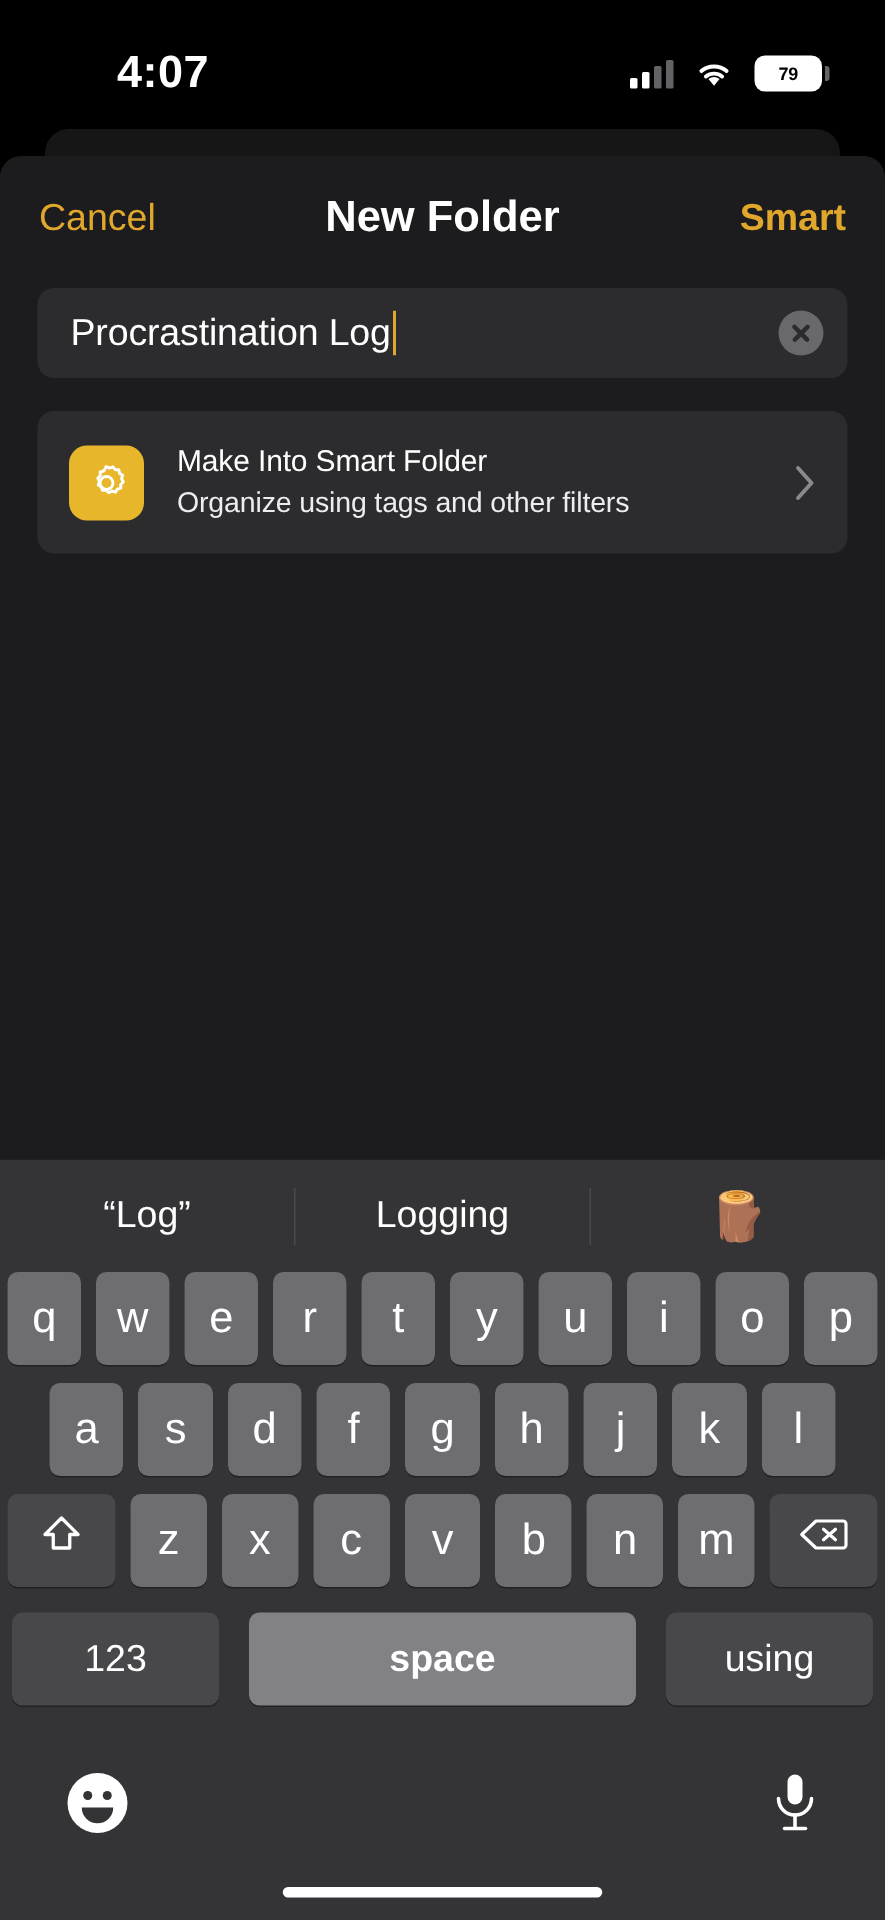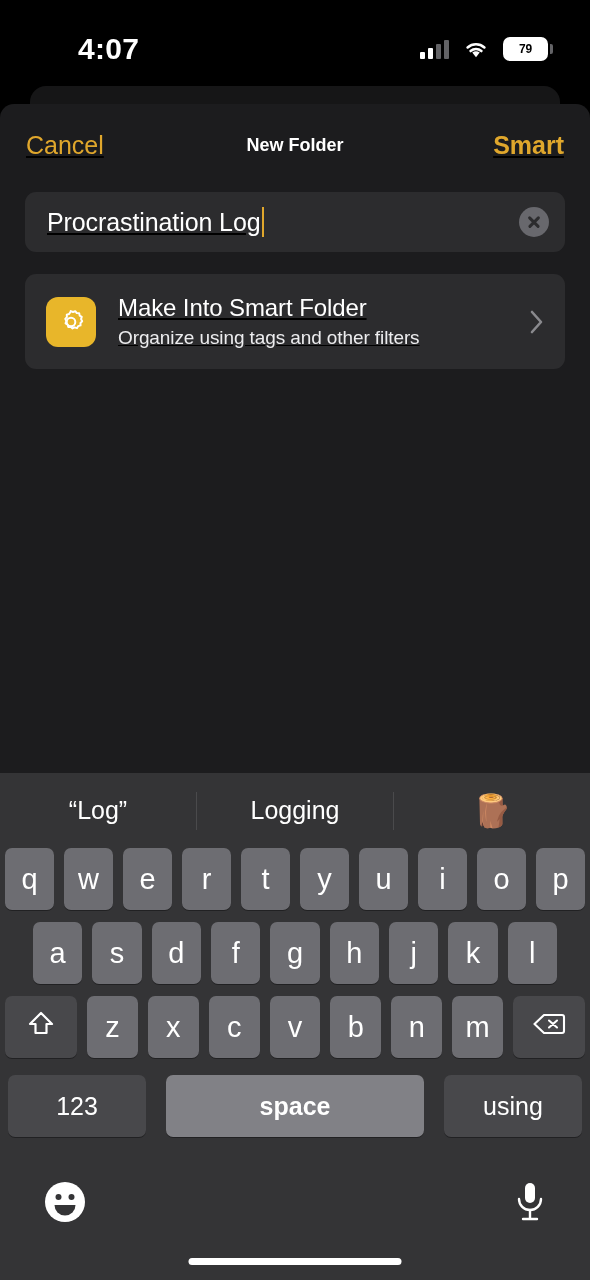--- a/index.html
+++ b/index.html
@@ -49,33 +49,33 @@
 
   
   .sheet-back {
     position:absolute; top:86px; left:30px; width:530px; height:60px;
     background:#161617; border-radius:16px 16px 0 0;
   }
 
   
   .sheet {
     position:absolute; top:104px; left:0; width:590px; height:669px;
-    background:#1c1c1e; border-radius:14px 14px 0 0;text-decoration:underline;
+    background:#1c1c1e; border-radius:14px 14px 0 0;
   }
 
   .navbar {
     position:relative; height:82px;
     display:flex; align-items:center; justify-content:space-between;
     padding:0 26px;
   }
   .nav-btn { font-size:25px; color:#e0a72c; }
   .nav-btn.done { font-weight:bold; }
   .nav-title {
     position:absolute; left:0; right:0; text-align:center;
-    font-size:18px; font-weight:bold; color:#fff; pointer-events:none;
+    font-size:29px; font-weight:bold; color:#fff; pointer-events:none;
   }
 
   
   .field-wrap {
     margin:6px 25px 0 25px; height:60px;
     background:#2c2c2e; border-radius:11px;
     display:flex; align-items:center; padding:0 16px 0 22px;
   }
   .field-text {
     flex:1; font-size:25px; color:#fff; letter-spacing:-0.1px;
@@ -101,21 +101,21 @@
   .smart-row {
     margin:22px 25px 0 25px; height:95px;
     background:#2c2c2e; border-radius:11px;
     display:flex; align-items:center; padding:0 20px 0 21px;
   }
   .gear-tile {
     width:50px; height:50px; border-radius:12px; flex:none;
     background:#e8b62a; display:flex; align-items:center; justify-content:center;
   }
   .smart-texts { flex:1; margin-left:22px; }
-  .smart-title { font-size:24px; color:#fff; letter-spacing:-0.1px; }
+  .smart-title { font-size:20px; color:#fff; letter-spacing:-0.1px; }
   .smart-sub { font-size:19px; color:#ededef; margin-top:5px; letter-spacing:-0.1px; }
   .chev { width:16px; height:26px; flex:none; }
 
   
   .keyboard {
     position:absolute; top:773px; left:0; width:590px; height:507px;
     background:#343436;
   }
   .predictive {
     height:75px; display:flex; align-items:center;

